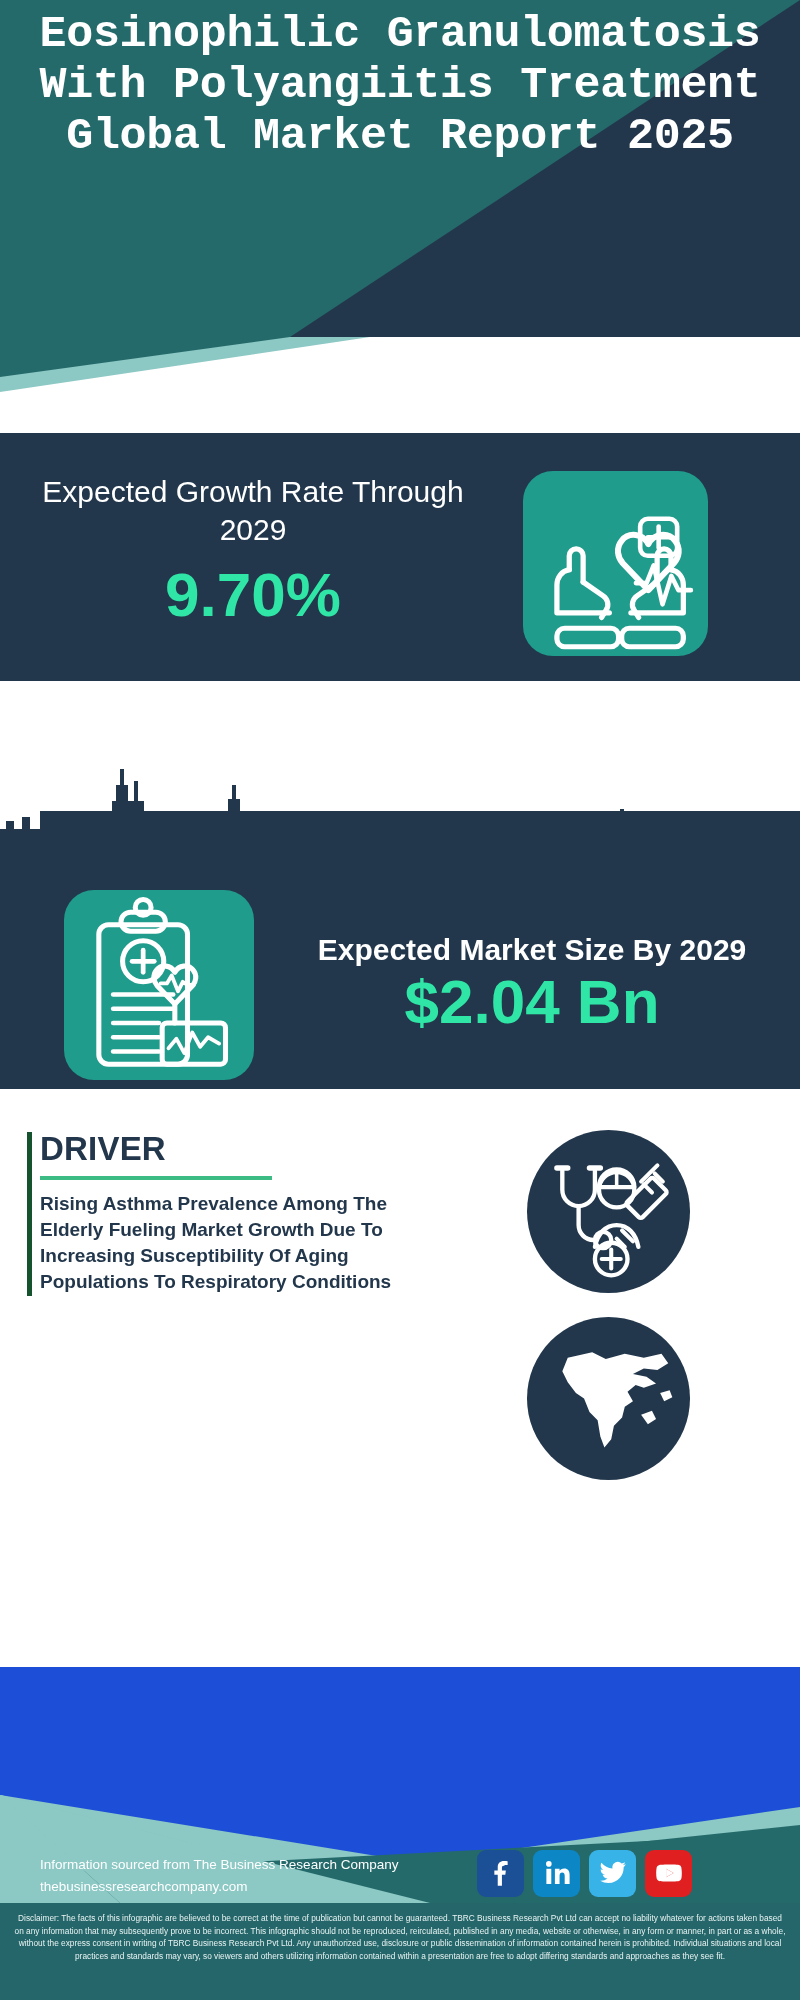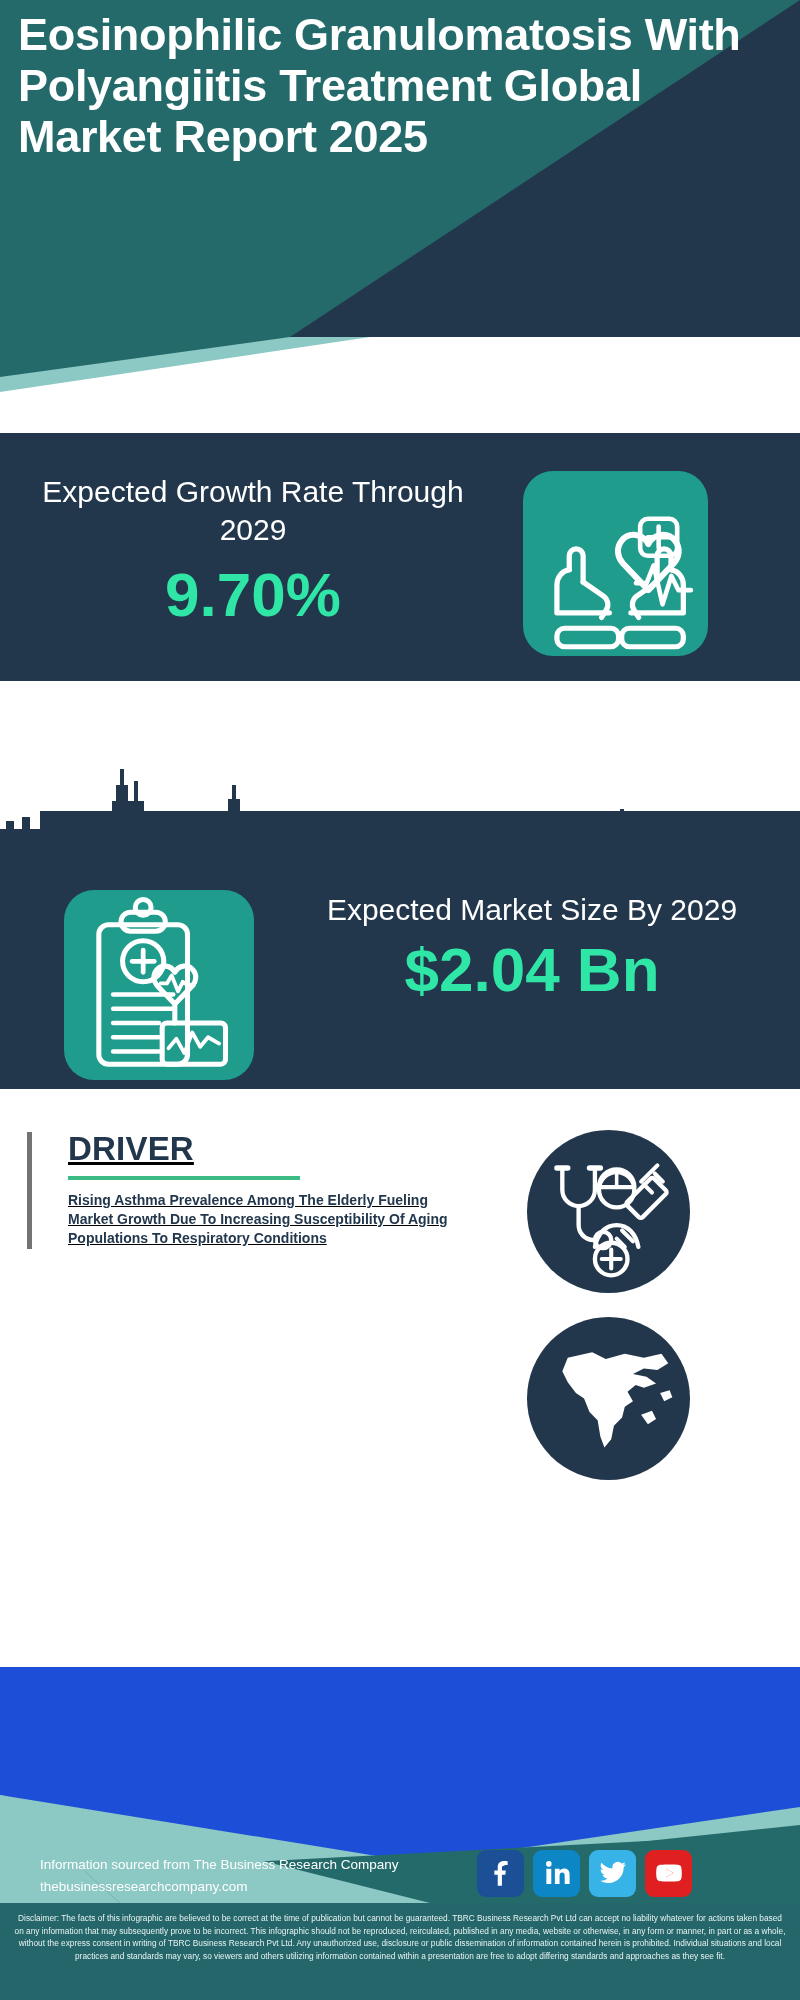--- a/index.html
+++ b/index.html
@@ -12,24 +12,24 @@
   
   .header{
     position:absolute;left:0;top:0;width:800px;height:337px;
     background:#256a6b;overflow:hidden;
   }
   .header .diag{
     position:absolute;left:0;top:0;width:800px;height:337px;
   }
   .header-title{
     position:absolute;left:0;top:10px;width:800px;
-    text-align:left;color:#ffffff;
+    text-align:center;color:#ffffff;
     font-size:45px;line-height:1.13;font-weight:bold;
     letter-spacing:-0.3px;z-index:3;
-    padding:0 18px;box-sizing:border-box;
+    padding:0 18px;box-sizing:border-box;font-family:Liberation Mono, monospace;
   }
 
   
   .gapband{position:absolute;left:0;top:337px;width:800px;height:88px;background:#fff;overflow:hidden;}
 
   
   .growth{
     position:absolute;left:0;top:433px;width:800px;height:266px;
     background:#23374c;
   }
@@ -54,34 +54,34 @@
   
   .market{
     position:absolute;left:0;top:811px;width:800px;height:278px;
     background:#23374c;overflow:hidden;
   }
   .market .sky-mask{position:absolute;left:0;top:0;width:800px;height:74px;}
   .icon-tile.market-tile{left:64px;top:79px;width:190px;height:190px;}
   .market-text{
     position:absolute;right:28px;top:80px;width:480px;text-align:center;color:#fff;
   }
-  .market-label{font-size:30px;line-height:1.28;font-weight:400;}
-  .market-value{margin-top:8px;font-size:62px;line-height:1.05;font-weight:bold;color:#2fe6a7;}
+  .market-label{font-size:30px;line-height:1.28;font-weight:700;margin-top:40px;}
+  .market-value{font-size:62px;line-height:1.05;font-weight:bold;color:#2fe6a7;}
 
   
   .content{
     position:absolute;left:0;top:1089px;width:800px;height:578px;background:#fff;
   }
-  .block{position:absolute;padding-left:36px;border-left:5px solid #737373;text-decoration:underline;}
+  .block{position:absolute;padding-left:8px;border-left:5px solid #14532d;}
   .block-title{
     font-size:33px;font-weight:bold;color:#23374c;letter-spacing:0.2px;line-height:1.05;
   }
   .rule{height:4px;background:#3cbb84;margin:9px 0 11px 0;}
   .block-body{
-    font-size:14px;line-height:1.38;font-weight:bold;color:#23374c;
+    font-size:19px;line-height:1.38;font-weight:bold;color:#23374c;
   }
   .driver-block{left:27px;top:43px;width:400px;}
   .driver-block .rule{width:232px;}
   .region-block{left:27px;top:303px;width:400px;}
   .region-block .rule{width:287px;}
 
   .circle-icon{
     position:absolute;border-radius:50%;background:#23374c;overflow:hidden;
   }
   .circle-doctor{left:527px;top:41px;width:163px;height:163px;}

